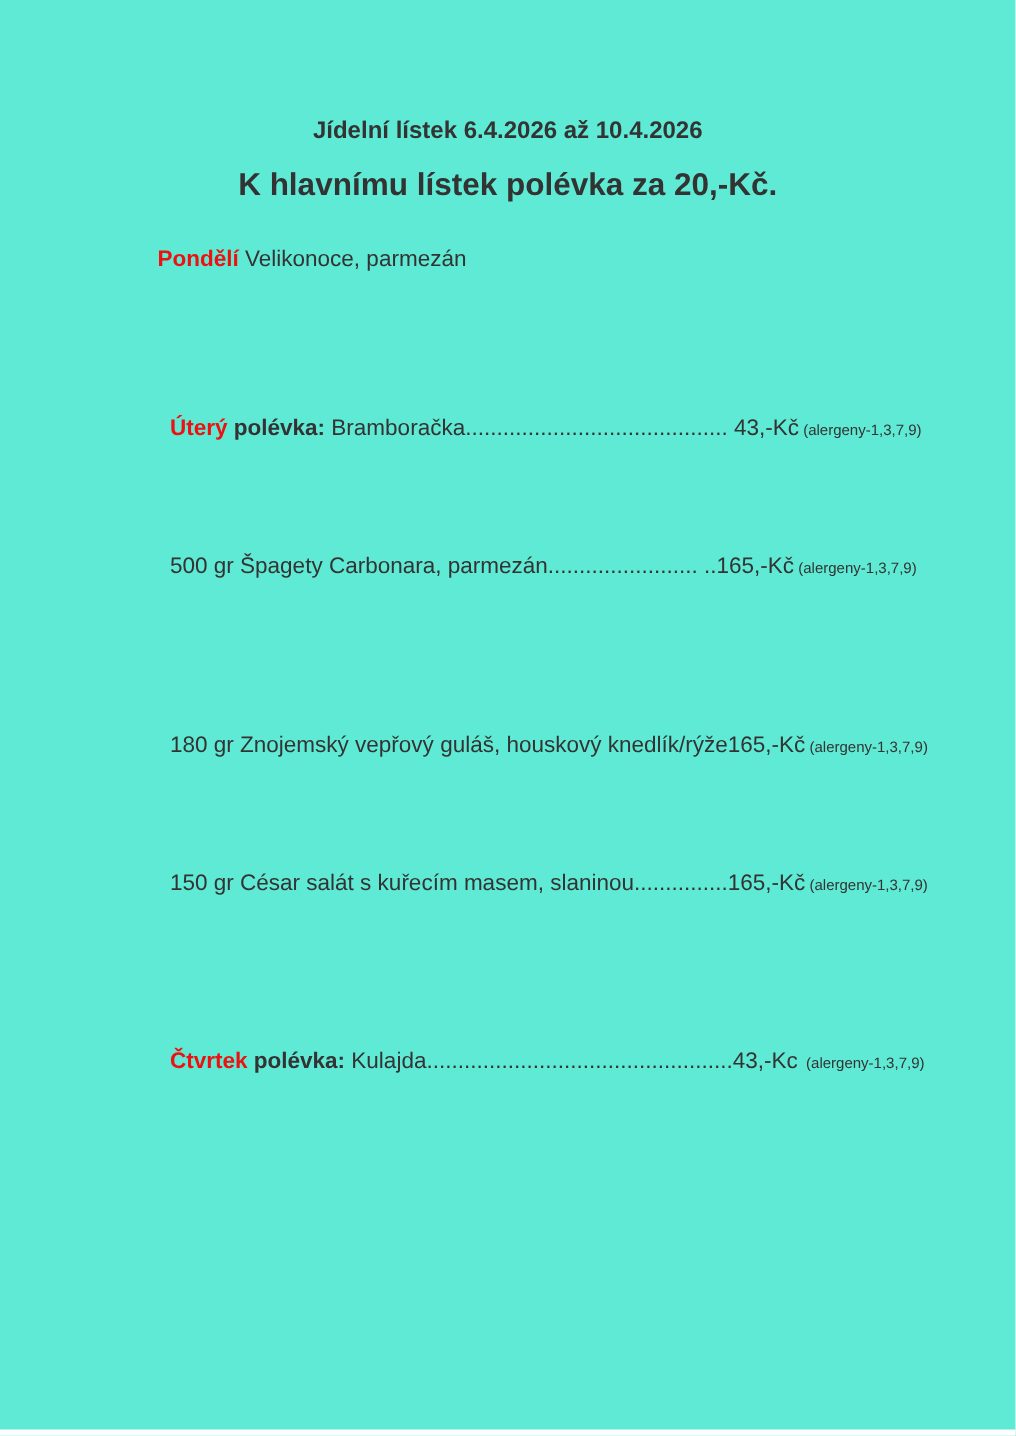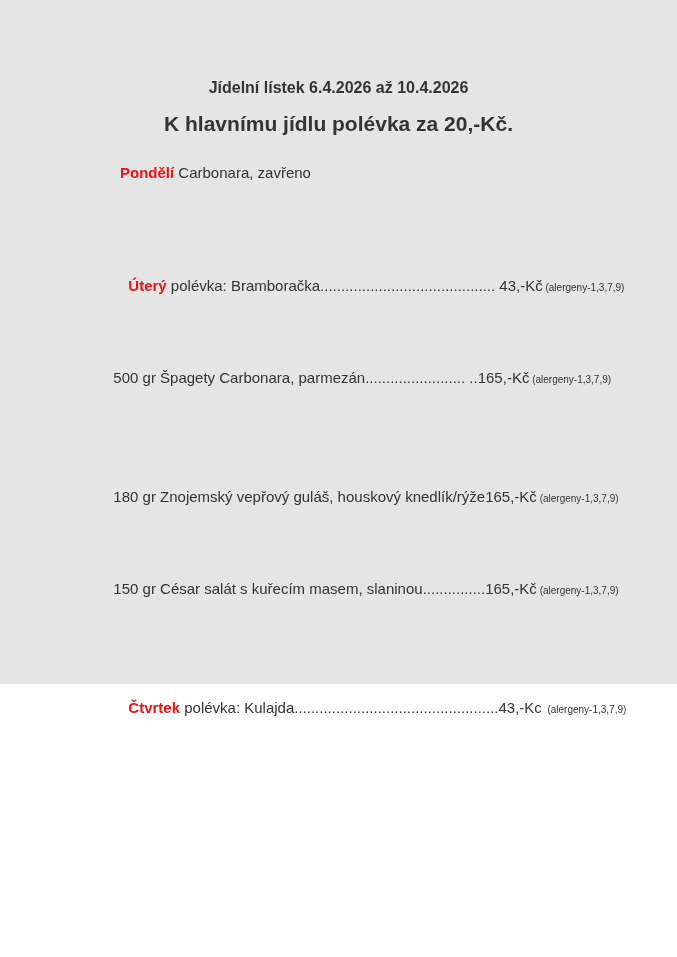--- a/index.html
+++ b/index.html
@@ -10,23 +10,23 @@
   html, body { background: #ffffff; }
   body {
     width: 677px;
     height: 957px;
     font-family: "Liberation Sans", sans-serif;
     color: var(--text);
     overflow: hidden;
   }
   .page {
     width: 677px;
-    height: 684px;
+    height: 953px;
     padding-top: 79px;
-    background: #e5e5e5;
+    background: #5eead4;
   }
   .title {
     text-align: center;
     font-size: 16px;
     font-weight: bold;
     line-height: 18px;
     white-space: pre;
   }
   .subtitle {
     margin-top: 22px;
@@ -58,40 +58,39 @@
   .section { margin-top: 27px; }
   .section.first { margin-top: 44px; }
   .row {
     font-size: 15px;
     line-height: 30px;
     white-space: pre;
   }
   .day {
     color: var(--accent);
     font-weight: bold;
-    margin-left: 15px;
   }
-  .bold { font-weight: normal; }
+  .bold { font-weight: bold; }
   .allergens {
     font-size: 10px;
     white-space: pre;
   }
 </style>
 </head>
 <body>
 
 <div class="page">
 
   <div class="title">Jídelní lístek 6.4.2026 až 10.4.2026</div>
-  <div class="heading">K hlavnímu jídlu polévka za 20,-Kč.</div>
+  <div class="heading">K hlavnímu lístek polévka za 20,-Kč.</div>
 
   <div class="content">
 
     <div class="monday-row">
-      <span class="day">Pondělí</span><span> Carbonara, zavřeno</span>
+      <span class="day">Pondělí</span><span> Velikonoce, parmezán</span>
     </div>
 
     <div class="section first">
       <div class="row">
         <span class="day">Úterý</span><span class="bold"> polévka:</span><span> Bramboračka.......................................... 43,-Kč</span><span class="allergens"> (alergeny-1,3,7,9)</span>
       </div>
       <div class="row">
         <span>500 gr Špagety Carbonara, parmezán........................ ..165,-Kč</span><span class="allergens"> (alergeny-1,3,7,9)</span>
       </div>
     </div>

